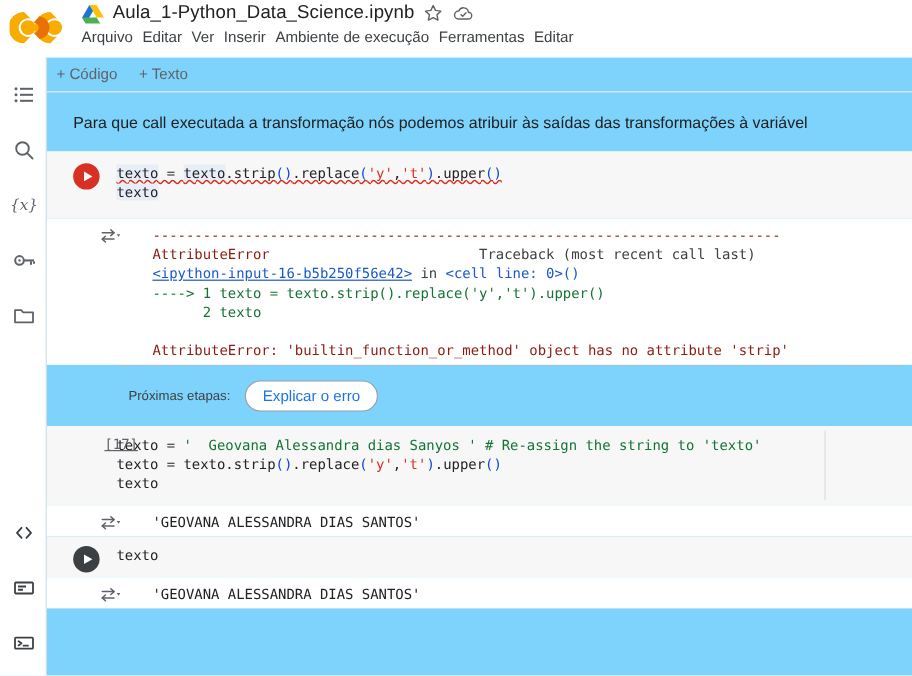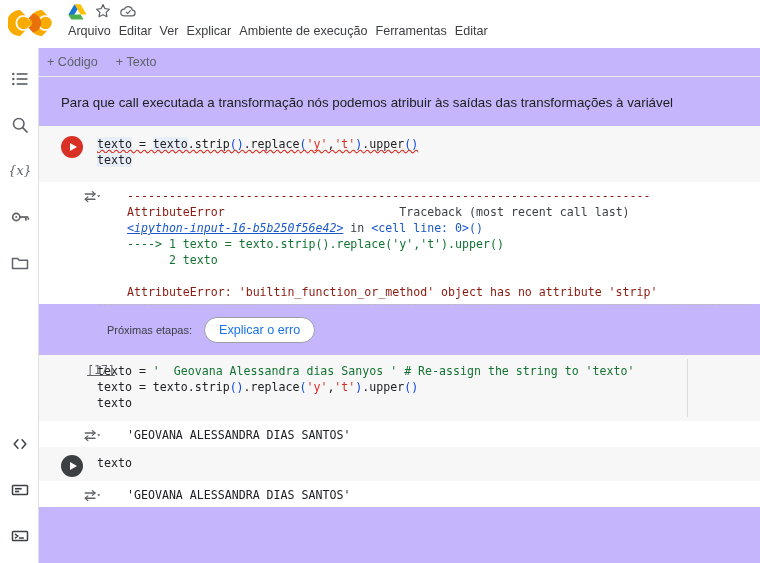--- a/index.html
+++ b/index.html
@@ -47,21 +47,21 @@
     color: #5f6368;
   }
   .rail-btn svg { display: block; }
   .rail-top { padding-top: 8px; }
   .rail-bottom { position: absolute; bottom: 4px; left: 0; width: 39px; }
 
   
   .main {
     position: absolute; left: 39px; top: 48px;
     width: 721px; height: 515px;
-    background: #c4b5fd;
+    background: #7dd3fc;
     overflow: hidden;
   }
   .celltoolbar {
     height: 29px; display: flex; align-items: center; gap: 18px;
     padding-left: 8px;
     border-bottom: 1px solid #e8eaed;
     font-size: 12.6px; color: #5f6368;
   }
   .celltoolbar span { white-space: nowrap; }
 
@@ -120,21 +120,21 @@
     position: absolute; left: 44px; top: 6px;
     width: 18px; height: 18px; color:#5f6368;
   }
   .outbody {
     margin-left: 88px;
     font-family: "DejaVu Sans Mono", monospace;
     font-size: 11.6px; line-height: 16px;
     white-space: pre; color:#202124;
   }
   .err { color: #8b1a10; }
-  .err-link { color:#1a58c9; text-decoration: underline; font-style: italic; }
+  .err-link { color:#1a58c9; text-decoration: underline; }
   .err-arrow { color: #137333; }
   .err-grey { color: #3c4043; }
   .err-blue { color:#1a58c9; }
 
   
   .nextsteps {
     margin-left: 60px; margin-right: 10px;
     border-top: 1px dashed #bdbdbd;
     padding: 12px 0 12px 8px;
     display:flex; align-items:center; gap: 12px;
@@ -182,38 +182,39 @@
     </div>
 
     <div class="title-row">
       <span>
         <svg class="drive-ico" viewBox="0 0 24 22">
           <path d="M8.1 1.5h7.8l7.8 13.4h-7.8z" fill="#ffc107"></path>
           <path d="M8.1 1.5 .3 14.9l3.9 6.6 7.8-13.4z" fill="#1976d2"></path>
           <path d="M.3 14.9h15.6l3.9 6.6H4.2z" fill="#4caf50"></path>
         </svg>
       </span>
+      <span class="doc-title">Aula_1-Python_Data_Science.ipynb</span>
       <span>
         <svg class="star-ico" viewBox="0 0 24 24" fill="none" stroke="#5f6368" stroke-width="1.6">
           <path d="M12 3.5l2.6 5.4 5.9.8-4.3 4.1 1.1 5.8L12 16.9 6.7 19.6l1.1-5.8L3.5 9.7l5.9-.8z" stroke-linejoin="round"></path>
         </svg>
       </span>
       <span>
         <svg class="cloud-ico" viewBox="0 0 24 24" fill="none" stroke="#5f6368" stroke-width="1.6">
           <path d="M6.5 18.5h11a3.8 3.8 0 0 0 .3-7.6 5.5 5.5 0 0 0-10.6-1.3A4.2 4.2 0 0 0 6.5 18.5z" stroke-linejoin="round"></path>
           <path d="M9.6 13.6l1.9 1.9 3.6-3.9" stroke-linecap="round" stroke-linejoin="round"></path>
         </svg>
       </span>
     </div>
 
     <div class="menu-row">
       <span>Arquivo</span>
       <span>Editar</span>
       <span>Ver</span>
-      <span>Explicar</span>
+      <span>Inserir</span>
       <span>Ambiente de execução</span>
       <span>Ferramentas</span>
       <span>Editar</span>
     </div>
   </div>
 
   <div class="rail">
     <div class="rail-top">
       <div class="rail-btn">
         <span>

